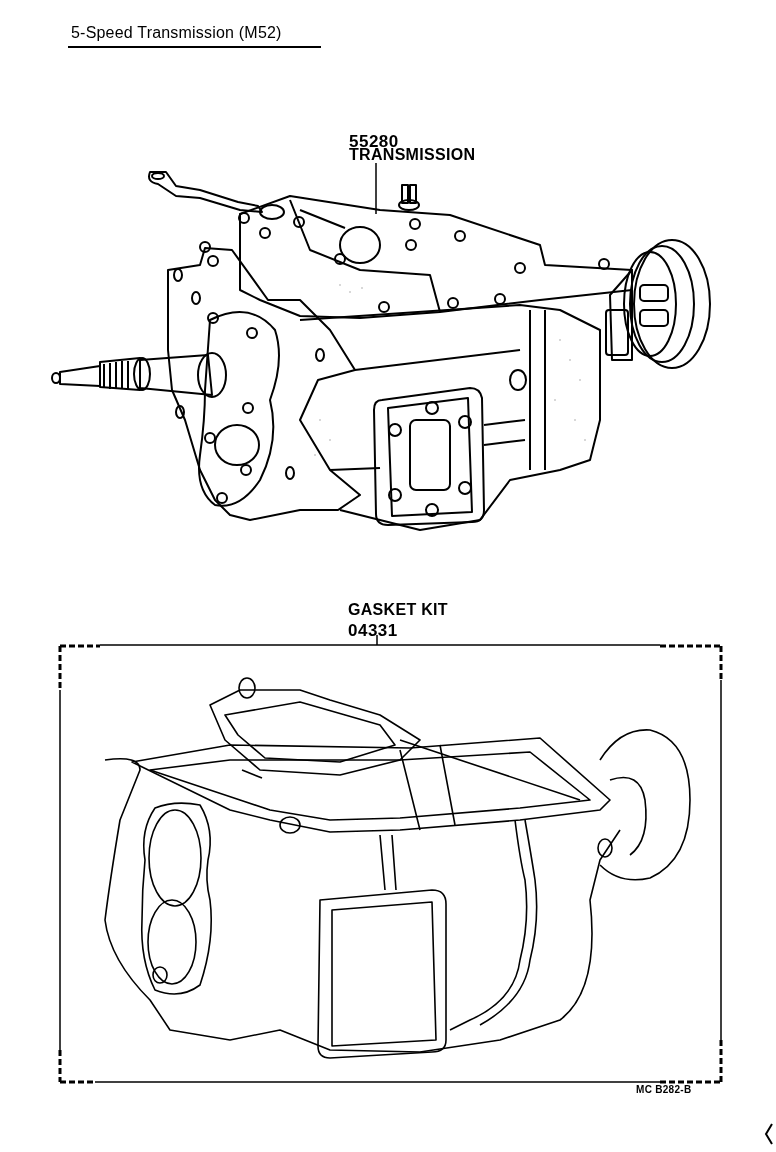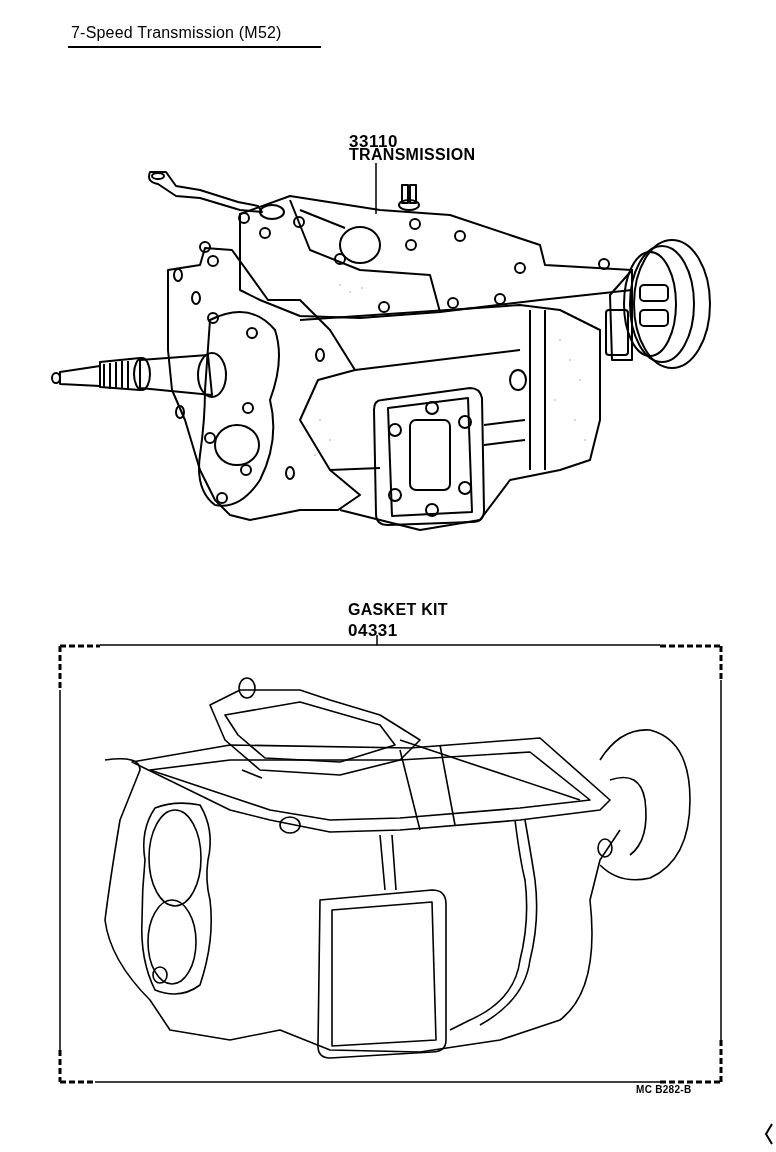--- a/index.html
+++ b/index.html
@@ -8,24 +8,24 @@
   .title { position:absolute; left:71px; top:24px; font-size:16px; letter-spacing:0.2px; }
   .title-rule { position:absolute; left:68px; top:46px; width:253px; height:2px; background:#000; }
   .part-no { position:absolute; font-size:17px; font-weight:bold; line-height:16px; letter-spacing:0.5px; }
   .part-name { position:absolute; font-size:16px; font-weight:bold; line-height:12px; letter-spacing:0.3px; }
   .ref-code { position:absolute; left:636px; top:1084px; font-size:10px; font-weight:bold; letter-spacing:0.3px; }
   svg { position:absolute; left:0; top:0; }
 </style>
 </head>
 <body>
 
-<div class="title">7-Speed Transmission (M52)</div>
+<div class="title">5-Speed Transmission (M52)</div>
 <div class="title-rule"></div>
 
-<div class="part-no" style="left:349px; top:134px;">33110</div>
+<div class="part-no" style="left:349px; top:134px;">55280</div>
 <div class="part-name" style="left:349px; top:149px;">TRANSMISSION</div>
 
 <div class="part-no" style="left:348px; top:605px;margin-top:18px;">04331</div>
 <div class="part-name" style="left:348px; top:604px;">GASKET KIT</div>
 
 <div class="ref-code">MC B282-B</div>
 
 <svg width="776" height="1152" viewBox="0 0 776 1152">
 
   <g stroke="#000" stroke-width="1.5">

